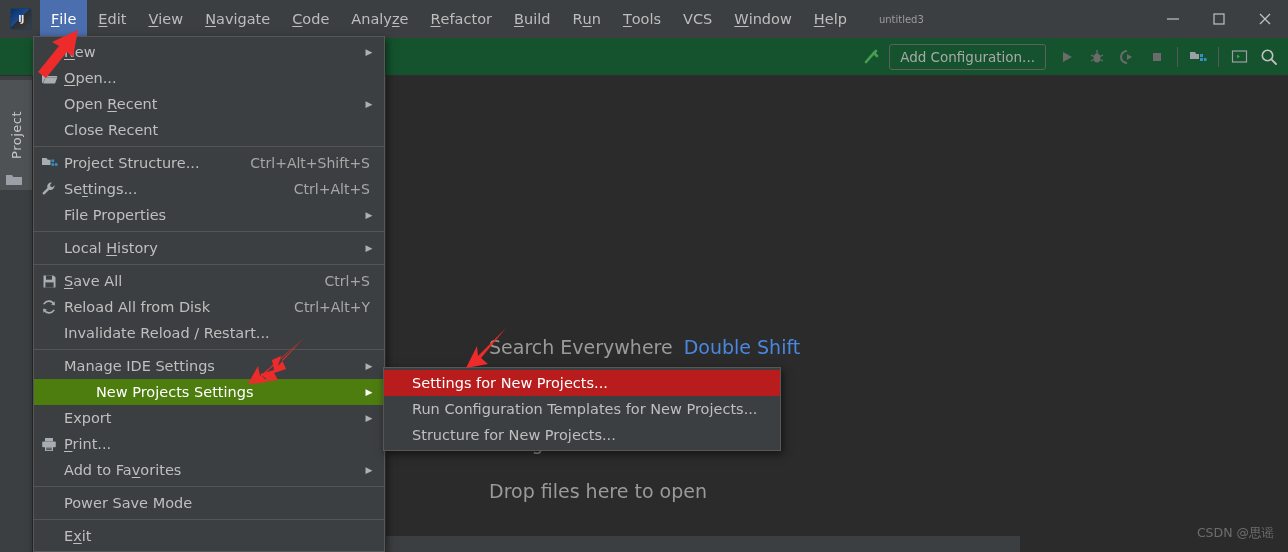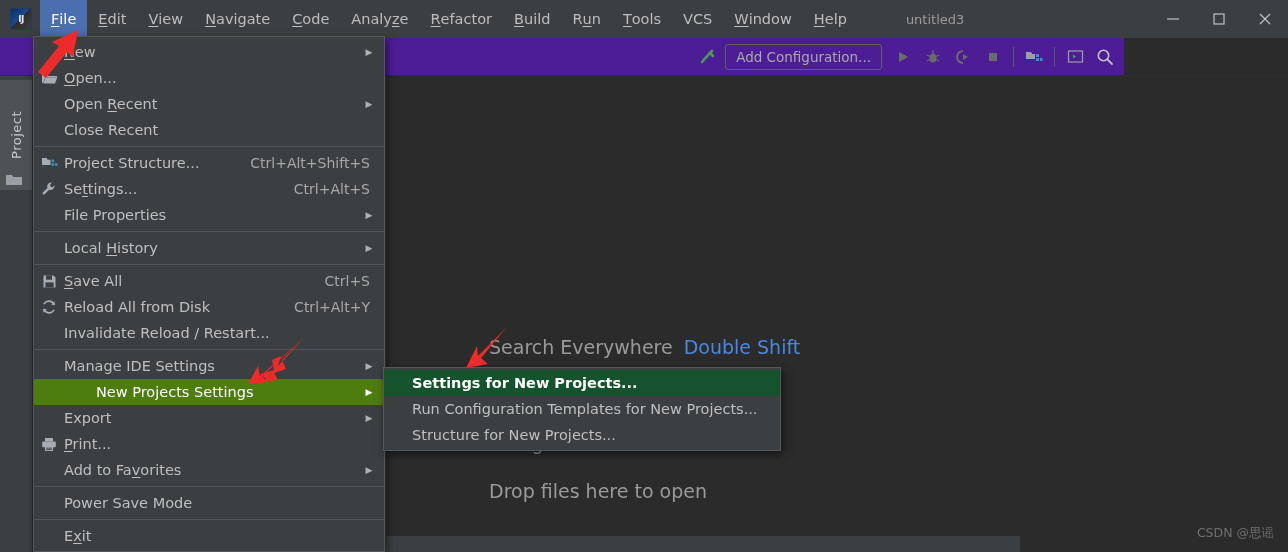--- a/index.html
+++ b/index.html
@@ -65,22 +65,22 @@
     cursor: default;
   }
   .menu-top.active {
     background: #4b6eaf;
     color: #ffffff;
   }
   .menu-top u { text-decoration: underline; text-underline-offset: 2px; }
 
   .win-title {
     color: #9b9b9b;
-    font-size: 13px;
-    margin-left: 48px;
+    font-size: 10px;
+    margin-left: 21px;
     white-space: nowrap;
   }
   .win-btns {
     position: absolute;
     right: 0; top: 0;
     height: 38px;
     display: flex;
     align-items: center;
   }
   .win-btn {
@@ -88,22 +88,22 @@
     display: flex; align-items: center; justify-content: center;
     color: #c0c0c0;
     font-size: 15px;
   }
   .win-btn svg { display: block; }
 
   
   .toolbar {
     position: absolute;
     left: 0; top: 38px;
-    width: 1124px; height: 38px;
-    background: #4c1d95;
+    width: 1288px; height: 38px;
+    background: #14532d;
     border-bottom: 1px solid #2e2e2e;
     box-sizing: border-box;
   }
   .tb-right {
     position: absolute;
     right: 4px; top: 0;
     height: 37px;
     display: flex;
     align-items: center;
     gap: 0px;
@@ -287,21 +287,21 @@
   .smi {
     height: 26px;
     display: flex;
     align-items: center;
     padding-left: 28px;
     color: #bfbfbf;
     font-size: 14.5px;
     white-space: nowrap;
     cursor: default;
   }
-  .smi.sel { background: #14532d; color: #ffffff; font-weight: bold; }
+  .smi.sel { background: #b91c1c; color: #ffffff; }
 
   
   .arrow {
     position: absolute;
     z-index: 80;
     pointer-events: none;
   }
 
   
   .watermark {

